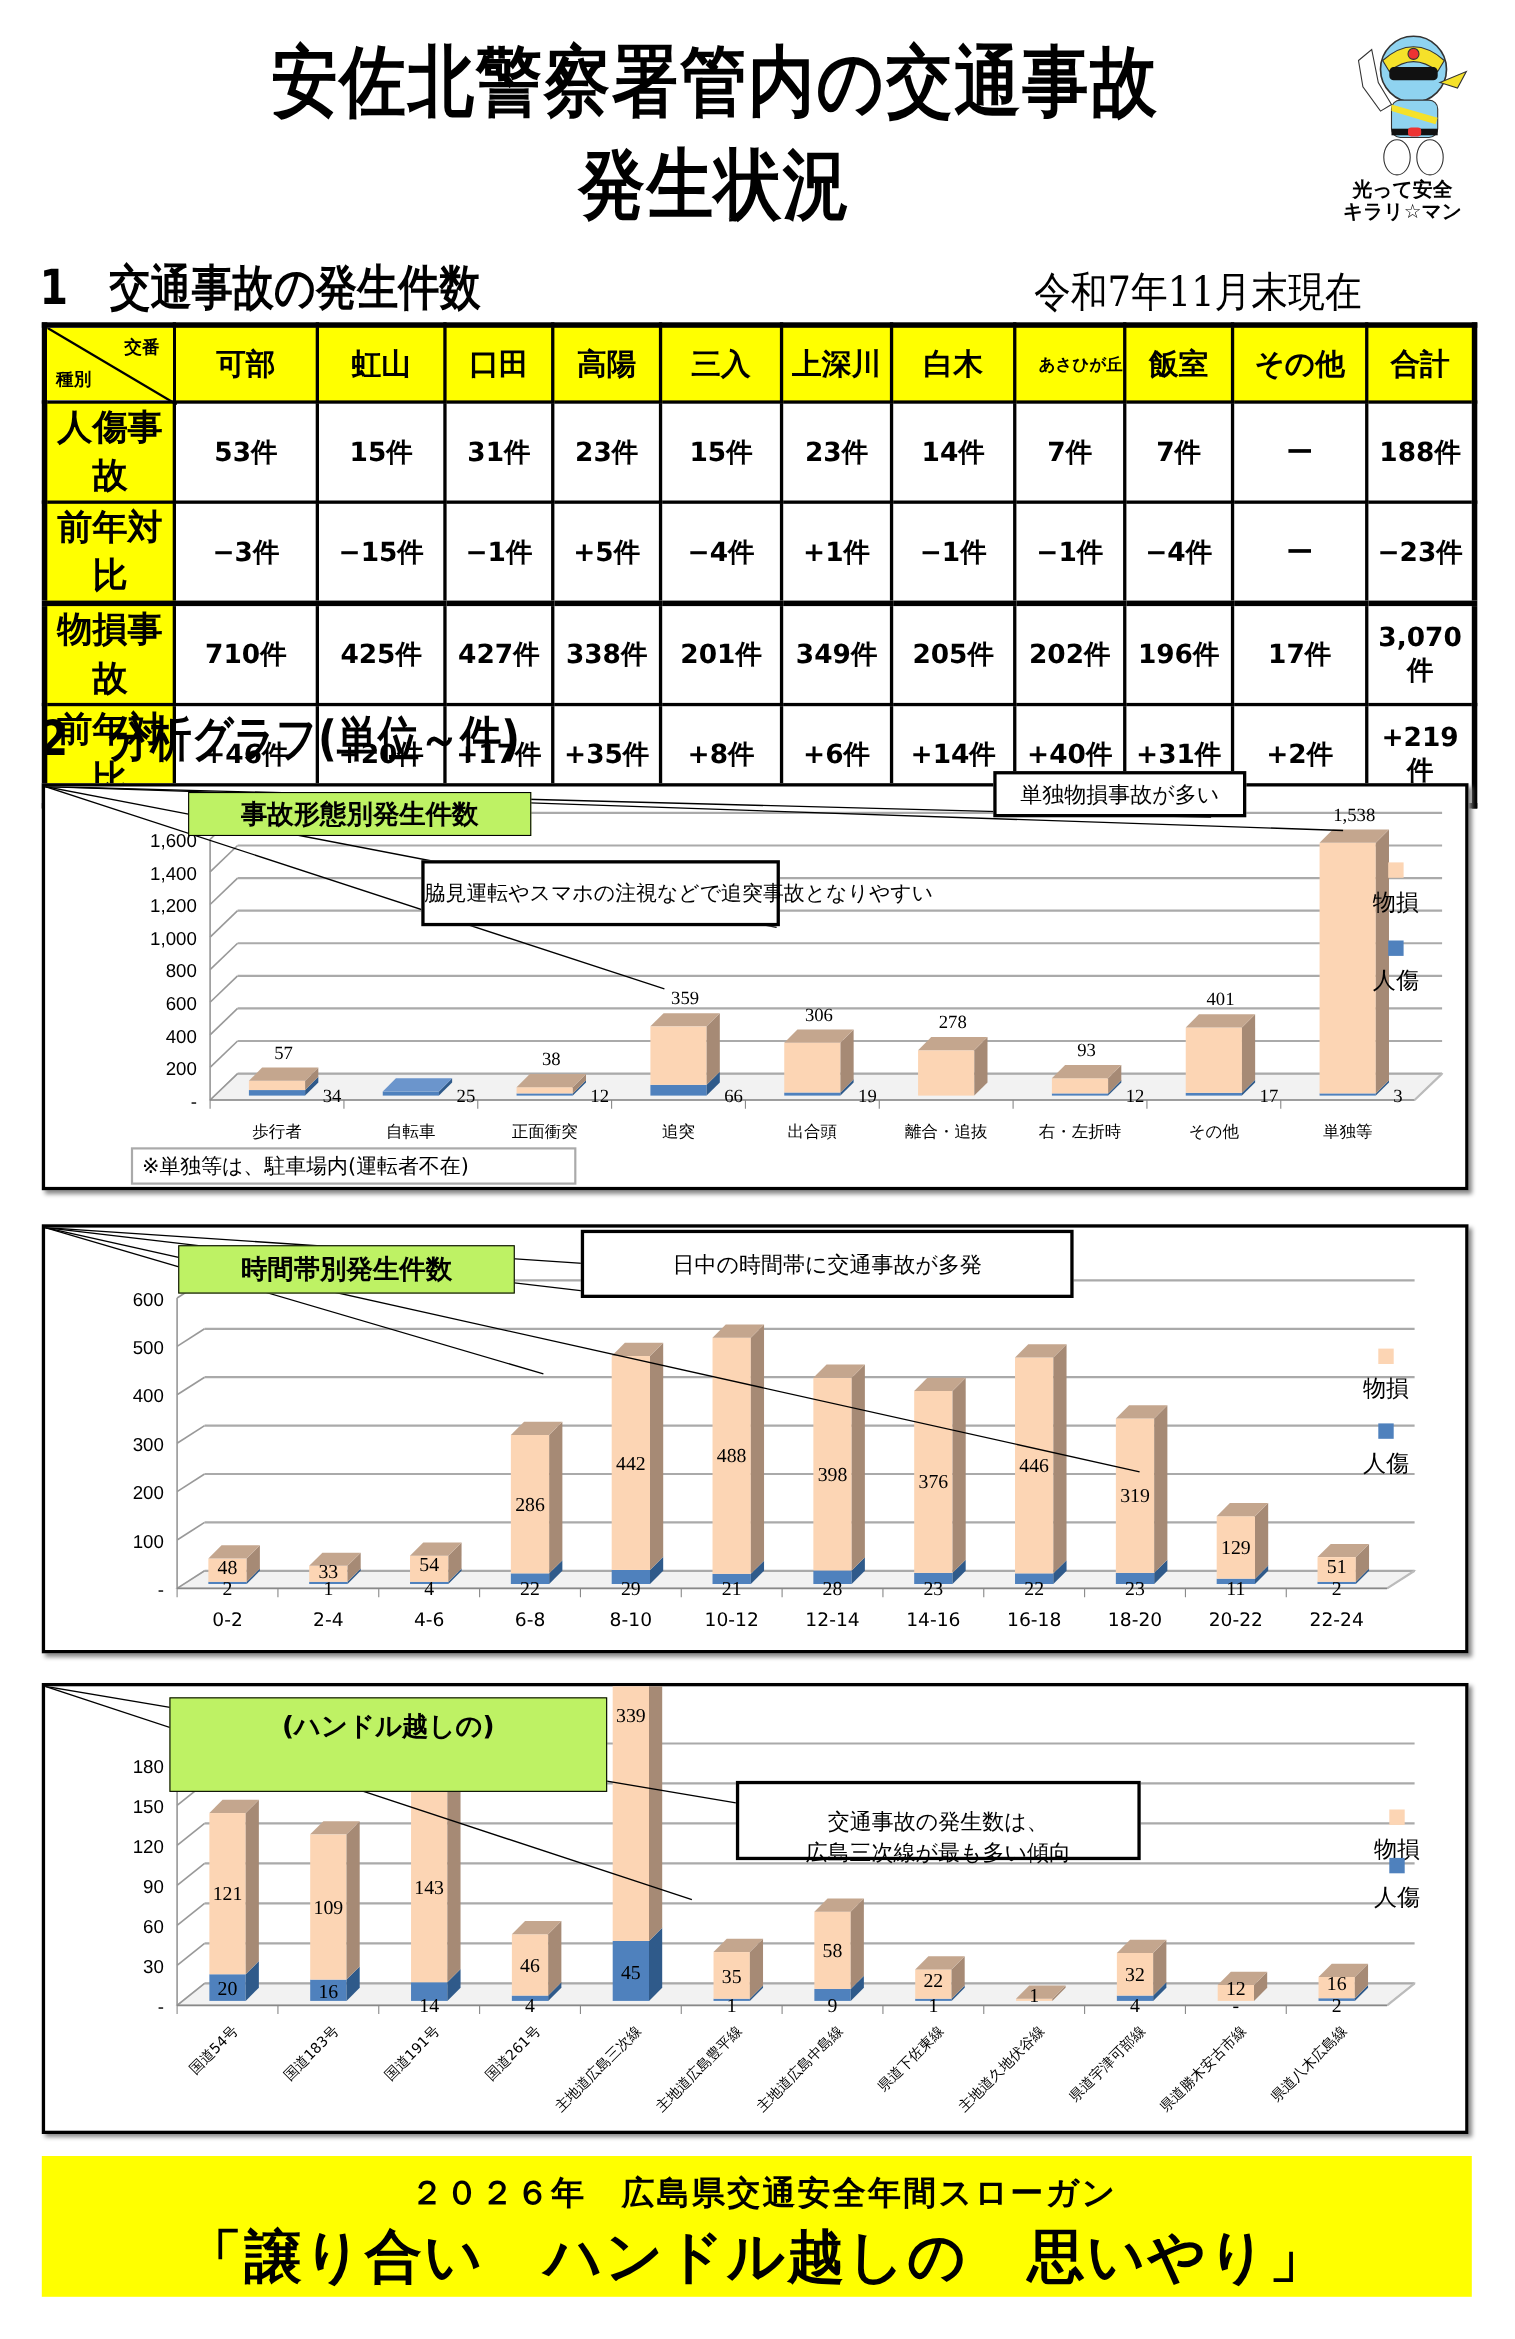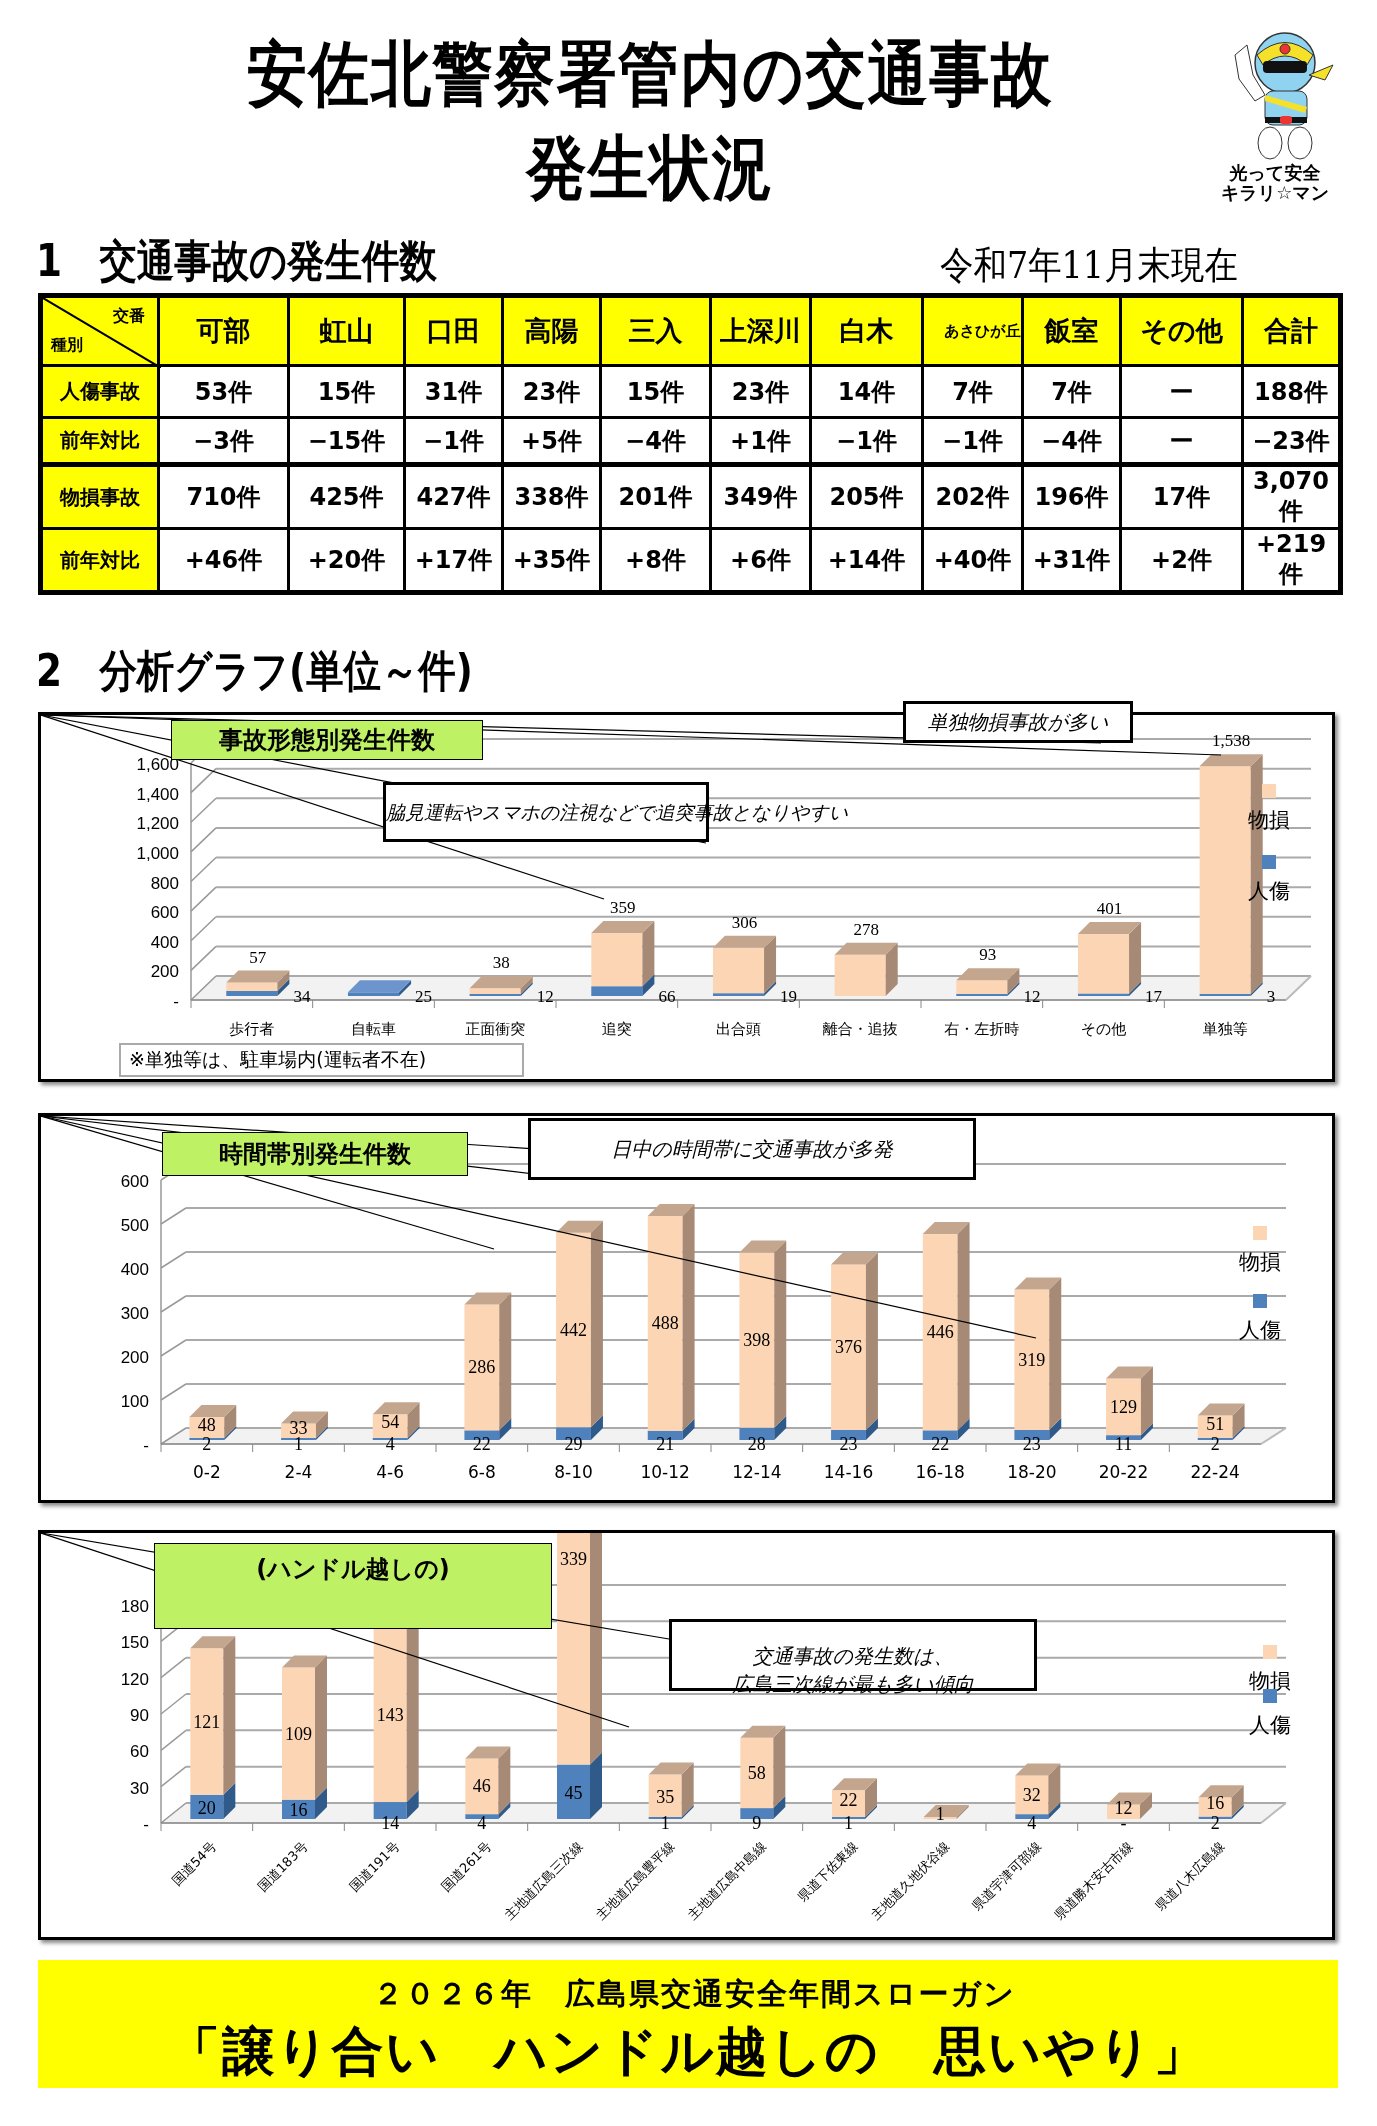--- a/index.html
+++ b/index.html
@@ -13,35 +13,35 @@
     font-size: 18px; font-weight: bold; line-height: 20px; }
 
   .section-title { position: absolute; left: 36px; font-size: 44px; font-weight: bold; transform: scaleX(0.85); transform-origin: left; }
   .as-of { position: absolute; left: 940px; top: 240px; font-size: 38px; font-family: "DejaVu Serif", serif; transform: scaleX(0.88); transform-origin: left; }
 
   table.summary { position: absolute; left: 38px; top: 293px; width: 1300px; border-collapse: collapse;
     border: 5px solid #000; table-layout: fixed; }
   table.summary td, table.summary th { border: 3px solid #000; text-align: center; font-weight: bold;
     font-size: 24px; height: 52px; }
   table.summary th { background: #ffff00; height: 70px; font-size: 27px; }
-  table.summary td.rowhead { background: #ffff00; font-size: 20px; }
+  table.summary td.rowhead { background: #ffff00; font-size: 32px; }
   table.summary tr.sub td { border-top: 2px dashed #000; height: 47px; }
   table.summary tr.major td { border-top: 5px solid #000; }
   table.summary th.small { font-size: 15px; padding-left: 20px; }
   .corner { position: relative; background: #ffff00; }
   .corner svg { position: absolute; left: 0; top: 0; }
   .corner .c1 { position: absolute; right: 12px; top: 8px; font-size: 16px; }
   .corner .c2 { position: absolute; left: 8px; bottom: 8px; font-size: 16px; }
 
   .chart-frame { position: absolute; left: 38px; width: 1297px; border: 3px solid #000;
     box-shadow: 3px 3px 4px #888; background: #fff; }
   .chart-title-box { position: absolute; background: #bef264; border: 1px solid #000;
     font-size: 24px; font-weight: bold; text-align: center; line-height: 30px; }
   .callout { position: absolute; background: #fff; border: 3px solid #000; font-size: 20px;
-    text-align: center; line-height: 28px; font-style: italic; }
+    text-align: center; line-height: 28px; }
   .note-box { position: absolute; border: 2px solid #aaa; background: #fff; font-size: 19px; padding: 2px 8px; }
   .chart-svg { position: absolute; left: 0; top: 0; }
   .legend-item { position: absolute; font-size: 21px; display: flex; align-items: center; gap: 8px; flex-direction: column; }
   .legend-swatch { width: 14px; height: 14px; display: inline-block; }
 
   .slogan { position: absolute; left: 38px; top: 1960px; width: 1300px; height: 128px; background: #ffff00;
     text-align: center; }
   .slogan .l1 { font-size: 30px; font-weight: bold; margin-top: 14px; letter-spacing: 2px; padding-left: 13px; }
   .slogan .l2 { font-size: 52px; font-weight: bold; margin-top: 2px; letter-spacing: 2px; }
 </style>

